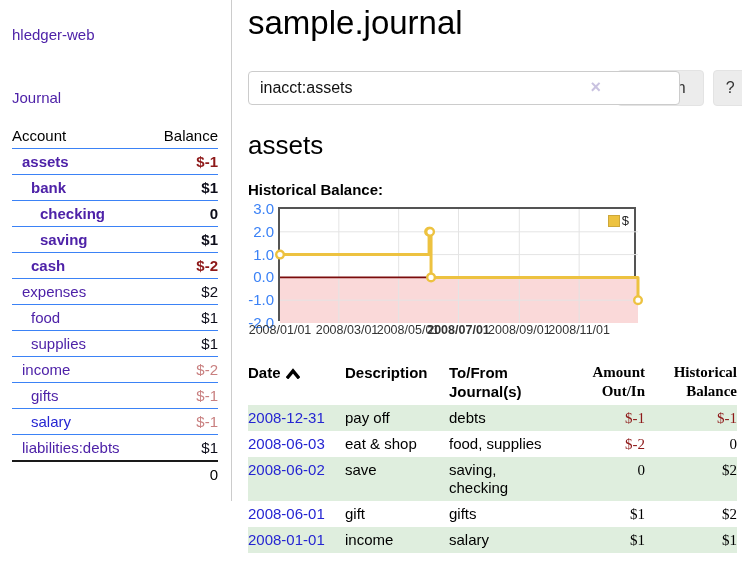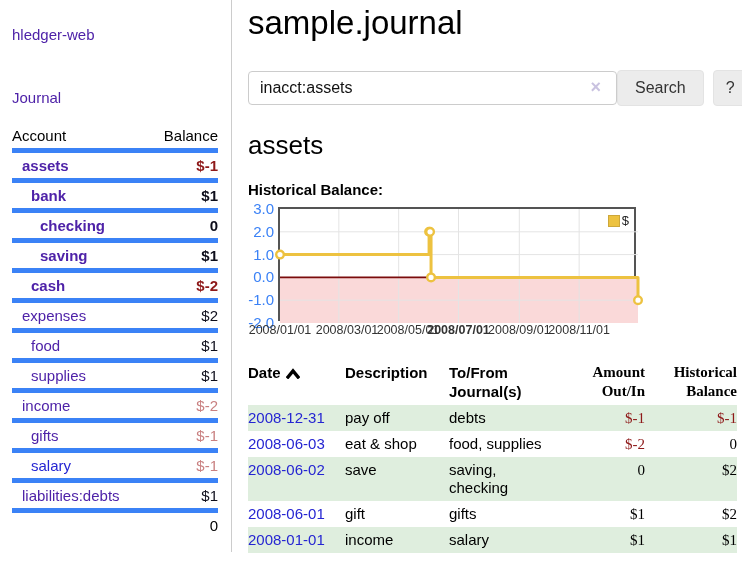--- a/index.html
+++ b/index.html
@@ -19,41 +19,41 @@
     border-right:1px solid #ccc;
     padding:26px 13px 14px 12px;
   }
   .purple-link { color:#4e22a8; }
   .brand { display:block; font-size:15px; }
   .nav-journal { display:block; margin-top:46px; font-size:15px; }
   table.accounts { border-collapse:collapse; table-layout:fixed; width:206px; margin-top:17px; }
   table.accounts col.c-name { width:140px; }
   table.accounts col.c-bal  { width:66px; }
   table.accounts th, table.accounts td {
-    padding:4px 0; font-weight:normal; border-bottom:5px solid #3b82f6;
+    padding:4px 0; font-weight:normal; border-bottom:1px solid #3b82f6;
     line-height:17px; white-space:nowrap; overflow:hidden;
   }
   table.accounts th.h-acct { text-align:left; }
   table.accounts th.h-bal, table.accounts td.bal { text-align:right; }
   table.accounts tfoot td { border-bottom:none; border-top:2px solid #1a1a1a; text-align:right; }
   .acct-link { color:#4e22a8; }
   .acct-link.blue { color:#2525d2; }
   .bold { font-weight:bold; }
   td.bal.strong { font-weight:bold; color:#0d0d1a; }
   td.bal.neg-strong { font-weight:bold; color:#8e1919; }
   td.bal.plain { color:#0d0d1a; }
   td.bal.neg-dim { color:#c98080; }
 
   
   .main { padding:4px 0 0 16px; width:494px; }
   h1.page-title { font-size:33px; font-weight:400; margin:0; line-height:38px; letter-spacing:0; }
   .searchform { display:flex; align-items:center; margin-top:28px; }
   .search-wrap { position:relative; width:362px; }
   .search-wrap input {
-    width:369px; height:34px; font-size:16px; font-family:"Liberation Sans",sans-serif;
+    width:432px; height:34px; font-size:16px; font-family:"Liberation Sans",sans-serif;
     border:1px solid #ccc; border-radius:4px; padding:5px 28px 5px 11px; color:#111; outline:none;
   }
   .clear-x {
     position:absolute; right:9px; top:6px; font-size:18px; font-weight:bold;
     color:#c9c2e0; cursor:pointer; line-height:20px;
   }
   .btn {
     height:36px; margin-left:7px; padding:6px 17px; font-size:16px; color:#333;
     background:#ececec; border:1px solid #e3e3e3; border-radius:4px;
     font-family:"Liberation Sans",sans-serif; cursor:pointer;

